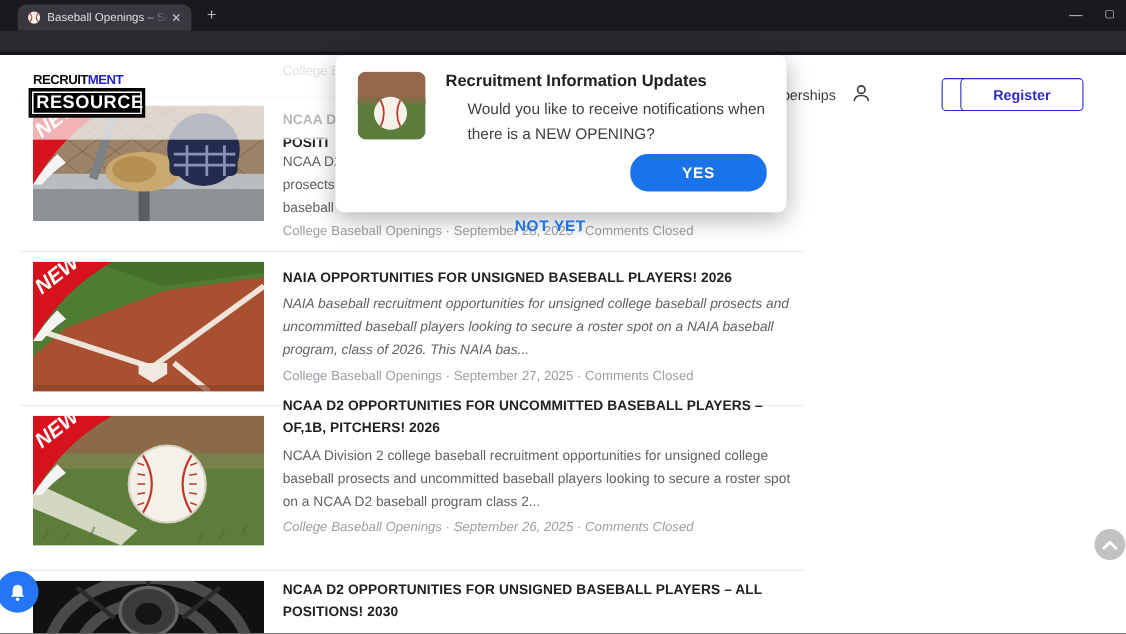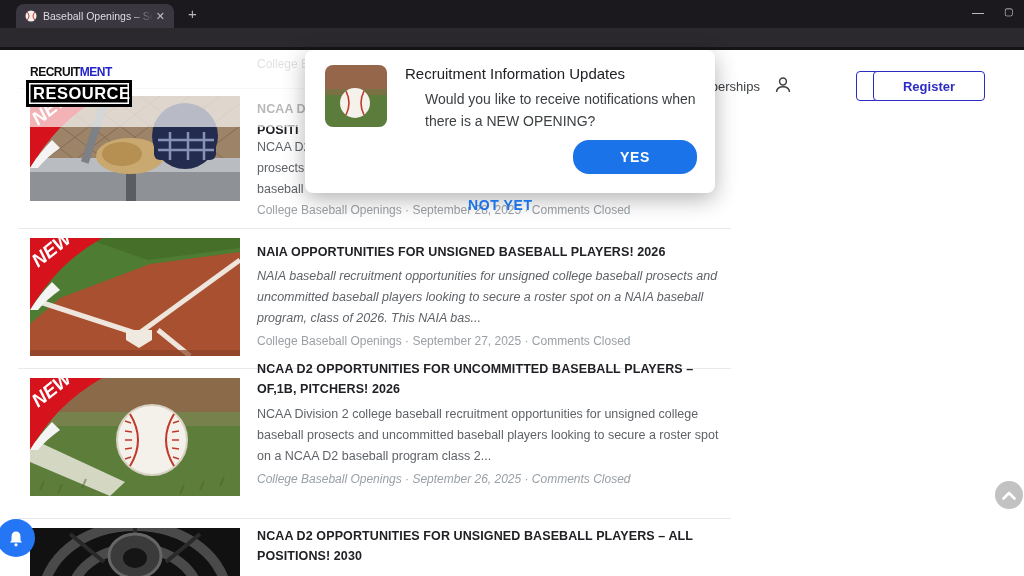--- a/index.html
+++ b/index.html
@@ -55,21 +55,21 @@
   #user-ic { left:774px; top:26px; }
   .hdr-btn { top:21px; height:30px; border:1.6px solid #2c2cc4; border-radius:4px; background:#fff;
              color:#2c2cc4; font-size:13px; font-weight:bold; display:flex; align-items:center; justify-content:center; cursor:pointer; }
   #login-btn { left:812px; width:74px;margin-left:44px; }
   #register-btn { left:873px; width:112px; }
 
   
   #dialog { left:305px; top:50px; width:410px; height:143px; background:#fff; border-radius:8px;
             box-shadow:0 6px 22px rgba(0,0,0,.30); z-index:50; }
   #dlg-img { left:20px; top:15px; width:62px; height:62px; border-radius:8px; overflow:hidden; }
-  #dlg-title { left:100px; top:15px; font-size:15px; font-weight:normal; color:#202124; }
+  #dlg-title { left:100px; top:15px; font-size:15px; font-weight:bold; color:#202124; }
   #dlg-body { left:100px; top:38px; width:300px; font-size:14px; color:#3c4043; line-height:22px;margin-left:20px; }
   #dlg-yes { left:268px; top:90px; width:124px; height:34px; background:#1a73e8; border-radius:16px;
              color:#fff; font-size:14px; font-weight:bold; letter-spacing:.6px;
              display:flex; align-items:center; justify-content:center; cursor:pointer; } 
 
   
   #bell { left:-3px; top:519px; width:38px; height:38px; border-radius:50%; background:#2476f5; z-index:60;
           display:flex; align-items:center; justify-content:center; cursor:pointer; }
   #scrolltop { left:995px; top:481px; width:28px; height:28px; border-radius:50%; background:#c2c2c2; z-index:60;
                display:flex; align-items:center; justify-content:center; cursor:pointer; }

